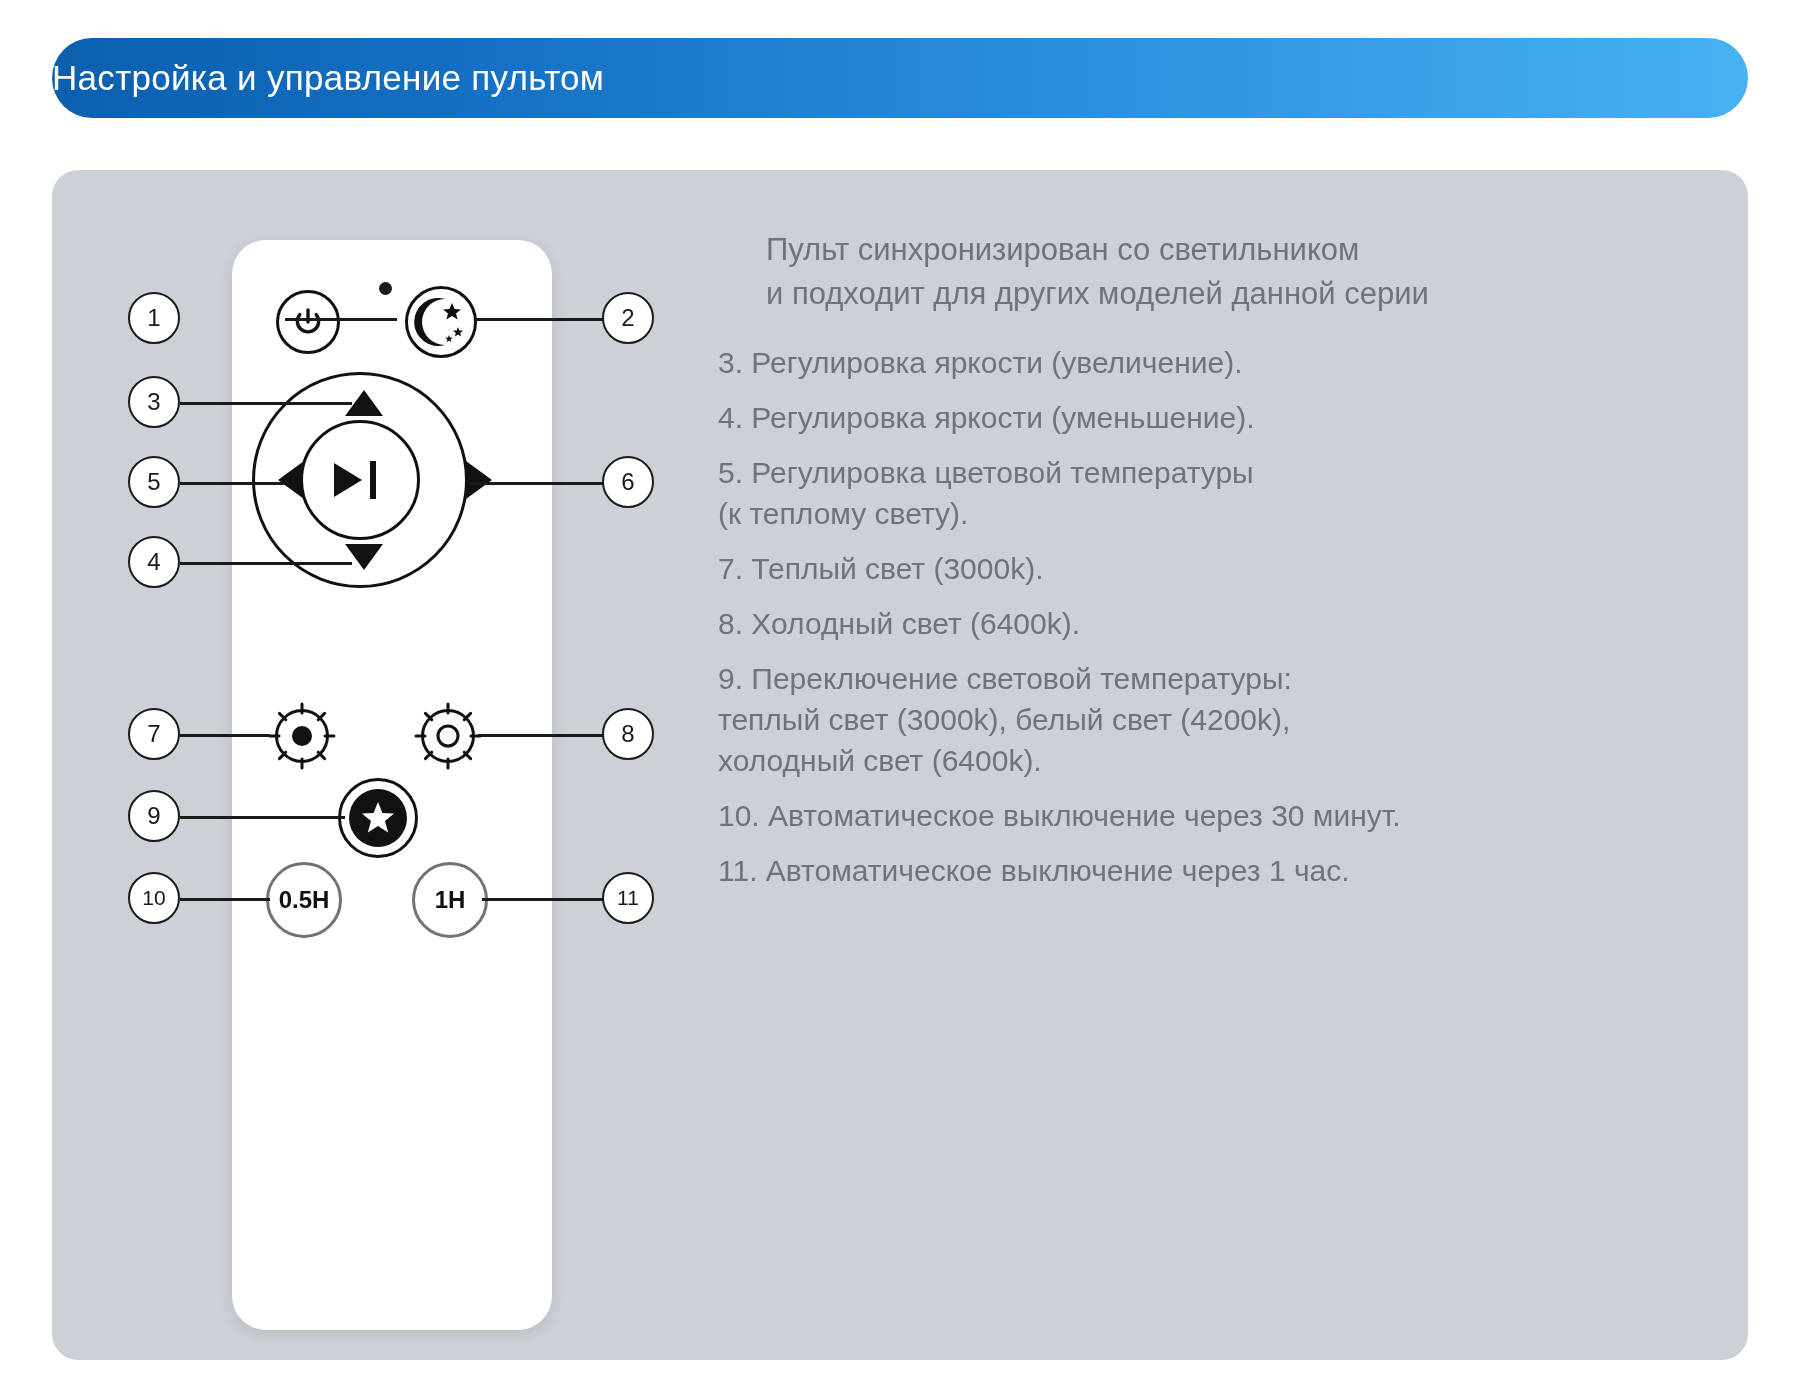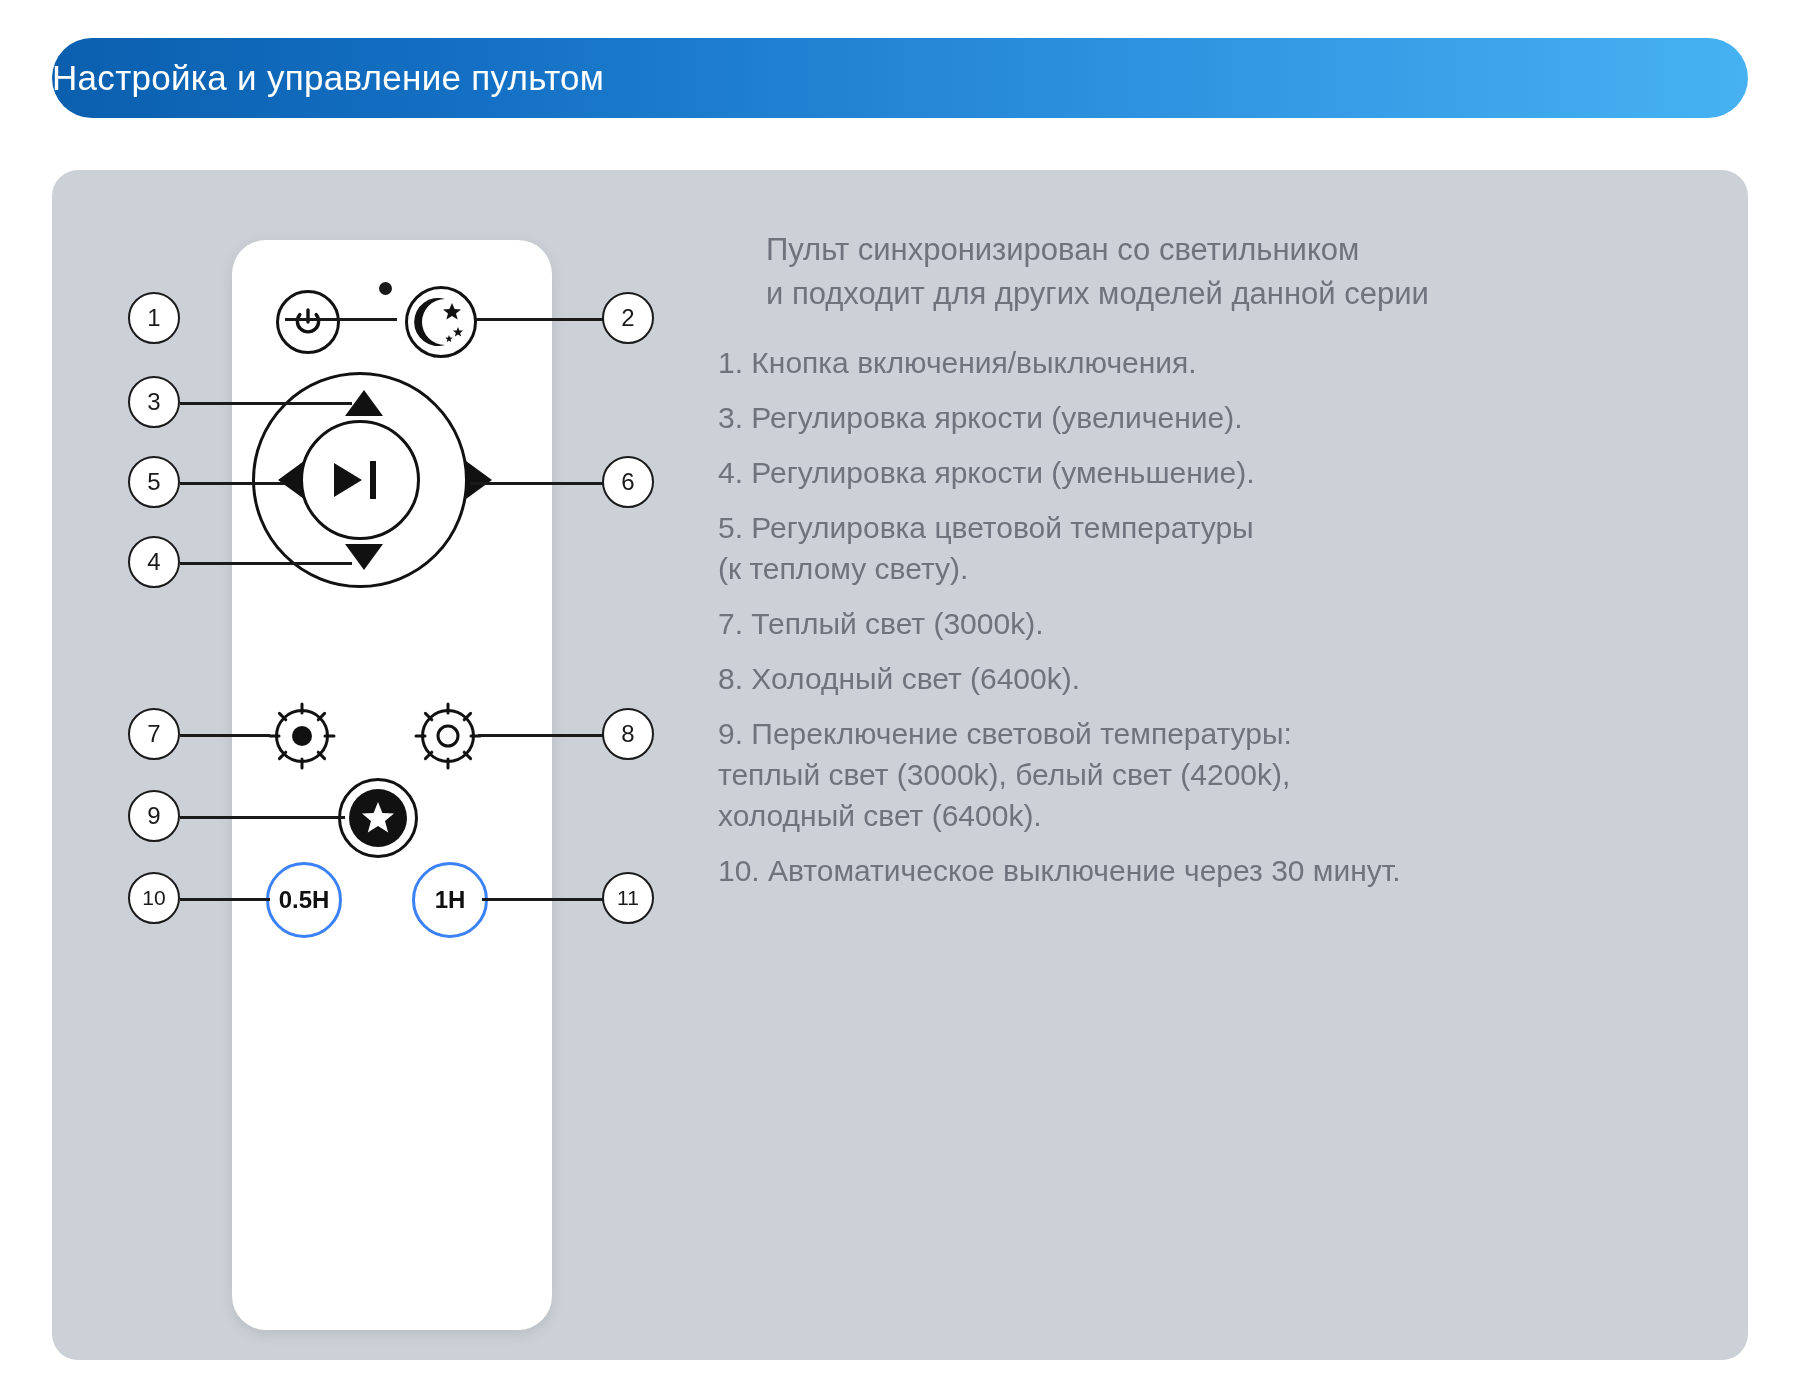--- a/index.html
+++ b/index.html
@@ -172,21 +172,21 @@
     border-radius: 50%;
     background: #111111;
     display: flex;
     align-items: center;
     justify-content: center;
   }
 
   
   .btn-timer {
     position: absolute;
-    border: 3px solid #3b82f6;
+    border: 3px solid #737373;
     border-radius: 50%;
     background: #ffffff;
     box-sizing: border-box;
     display: flex;
     align-items: center;
     justify-content: center;
     font-weight: bold;
     color: #111111;
   }
   .btn-half { left: 266px; top: 862px; width: 76px; height: 76px; font-size: 24px; }
@@ -373,24 +373,24 @@
 <div class="marker small-num" style="left:128px; top:872px;">
   <span>10</span>
 </div>
 <div class="marker small-num" style="left:602px; top:872px;">
   <span>11</span>
 </div>
 
 <div class="text-col">
   <div class="intro">Пульт синхронизирован со светильником
 и подходит для других моделей данной серии</div>
-  <div class="item">1. Кнопка включения/выключения.</div>
   <div class="item">3. Регулировка яркости (увеличение).</div>
   <div class="item">4. Регулировка яркости (уменьшение).</div>
   <div class="item">5. Регулировка цветовой температуры
 (к теплому свету).</div>
   <div class="item">7.  Теплый свет (3000k).</div>
   <div class="item">8. Холодный свет (6400k).</div>
   <div class="item">9. Переключение световой температуры:
 теплый свет (3000k), белый свет (4200k),
 холодный свет (6400k).</div>
   <div class="item">10. Автоматическое выключение через 30 минут.</div>
+  <div class="item">11. Автоматическое выключение через 1 час.</div>
 </div>
 
 </body></html>

